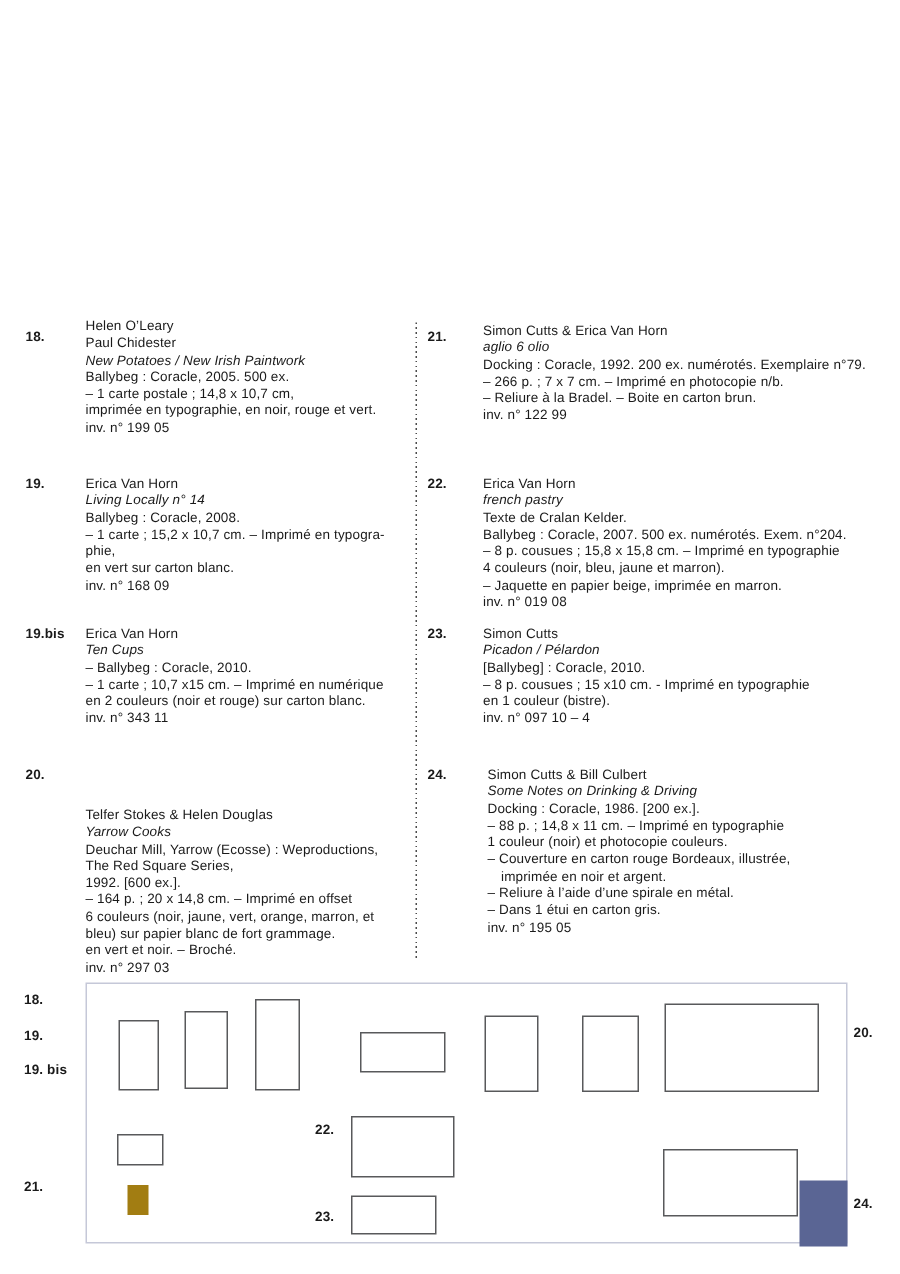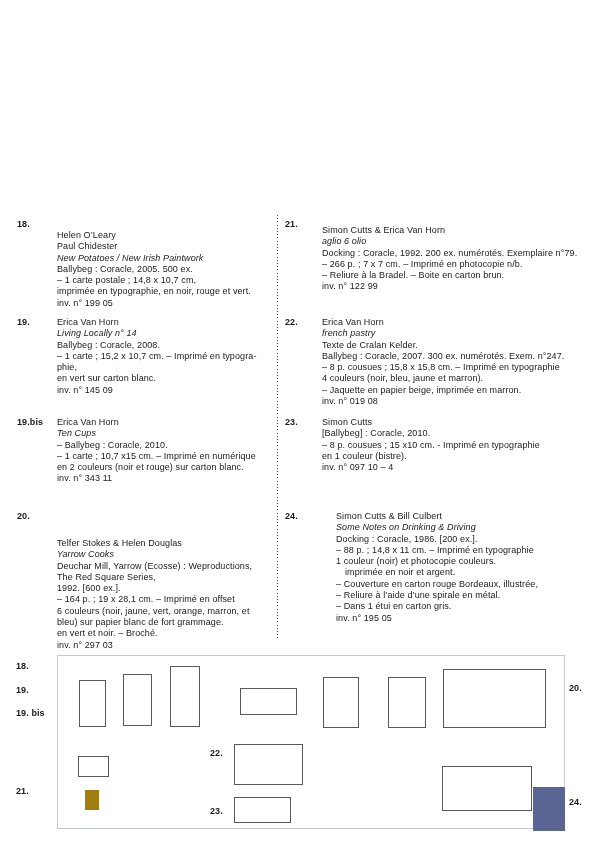--- a/index.html
+++ b/index.html
@@ -16,98 +16,99 @@
   .book-rect{position:absolute;box-sizing:border-box;border:1px solid #58595b;background:#ffffff;}
   .book-rect.filled{border:none;}
   .diagram-label{position:absolute;font-size:9px;line-height:10px;letter-spacing:.1px;white-space:nowrap;font-weight:600;}
 </style>
 </head>
 <body>
 
 <div class="page">
   <div>
       <div class="entry-num" style="left: 17px; top: 219px;">18.</div>
-      <div class="entry-text" style="left: 57px; top: 230px;">
+      <div class="entry-text" style="left: 57px; top: 212px;">
         <div class="line">Helen O’Leary</div>
         <div class="line">Paul Chidester</div>
         <div class="line italic">New Potatoes / New Irish Paintwork</div>
         <div class="line">Ballybeg : Coracle, 2005. 500 ex.</div>
         <div class="line">– 1 carte postale ; 14,8 x 10,7 cm,</div>
         <div class="line">imprimée en typographie, en noir, rouge et vert.</div>
         <div class="line">inv. n° 199 05</div>
       </div>
       <div class="entry-num" style="left: 17px; top: 317px;">19.</div>
       <div class="entry-text" style="left: 57px; top: 317px;">
         <div class="line">Erica Van Horn</div>
         <div class="line italic">Living Locally n° 14</div>
         <div class="line">Ballybeg : Coracle, 2008.</div>
         <div class="line">– 1 carte ; 15,2 x 10,7 cm. – Imprimé en typogra-</div>
         <div class="line">phie,</div>
         <div class="line">en vert sur carton blanc.</div>
-        <div class="line">inv. n° 145 09</div>
+        <div class="line">inv. n° 168 09</div>
       </div>
       <div class="entry-num" style="left: 17px; top: 417px;">19.bis</div>
       <div class="entry-text" style="left: 57px; top: 417px;">
         <div class="line">Erica Van Horn</div>
         <div class="line italic">Ten Cups</div>
         <div class="line">– Ballybeg : Coracle, 2010.</div>
         <div class="line">– 1 carte ; 10,7 x15 cm. – Imprimé en numérique</div>
         <div class="line">en 2 couleurs (noir et rouge) sur carton blanc.</div>
         <div class="line">inv. n° 343 11</div>
       </div>
       <div class="entry-num" style="left: 17px; top: 511px;">20.</div>
       <div class="entry-text" style="left: 57px; top: 538px;">
         <div class="line">Telfer Stokes &amp; Helen Douglas</div>
         <div class="line italic">Yarrow Cooks</div>
         <div class="line">Deuchar Mill, Yarrow (Ecosse) : Weproductions,</div>
         <div class="line">The Red Square Series,</div>
         <div class="line">1992. [600 ex.].</div>
-        <div class="line">– 164 p. ; 19 x 28,1 cm. – Imprimé en offset</div>
+        <div class="line">– 164 p. ; 20 x 14,8 cm. – Imprimé en offset</div>
         <div class="line">6 couleurs (noir, jaune, vert, orange, marron, et</div>
         <div class="line">bleu) sur papier blanc de fort grammage.</div>
         <div class="line">en vert et noir. – Broché.</div>
         <div class="line">inv. n° 297 03</div>
       </div>
       <div class="entry-num" style="left: 285px; top: 219px;">21.</div>
-      <div class="entry-text" style="left: 322px; top: 225px;">
+      <div class="entry-text" style="left: 322px; top: 215px;">
         <div class="line">Simon Cutts &amp; Erica Van Horn</div>
         <div class="line italic">aglio 6 olio</div>
         <div class="line">Docking : Coracle, 1992. 200 ex. numérotés. Exemplaire n°79.</div>
         <div class="line">– 266 p. ; 7 x 7 cm. – Imprimé en photocopie n/b.</div>
         <div class="line">– Reliure à la Bradel. – Boite en carton brun.</div>
         <div class="line">inv. n° 122 99</div>
       </div>
       <div class="entry-num" style="left: 285px; top: 317px;">22.</div>
       <div class="entry-text" style="left: 322px; top: 317px;">
         <div class="line">Erica Van Horn</div>
         <div class="line italic">french pastry</div>
         <div class="line">Texte de Cralan Kelder.</div>
-        <div class="line">Ballybeg : Coracle, 2007. 300 ex. numérotés. Exem. n°247.</div>
+        <div class="line">Ballybeg : Coracle, 2007. 500 ex. numérotés. Exem. n°204.</div>
         <div class="line">– 8 p. cousues ; 15,8 x 15,8 cm. – Imprimé en typographie</div>
         <div class="line">4 couleurs (noir, bleu, jaune et marron).</div>
         <div class="line">– Jaquette en papier beige, imprimée en marron.</div>
         <div class="line">inv. n° 019 08</div>
       </div>
       <div class="entry-num" style="left: 285px; top: 417px;">23.</div>
       <div class="entry-text" style="left: 322px; top: 417px;">
         <div class="line">Simon Cutts</div>
+        <div class="line italic">Picadon / Pélardon</div>
         <div class="line">[Ballybeg] : Coracle, 2010.</div>
         <div class="line">– 8 p. cousues ; 15 x10 cm. - Imprimé en typographie</div>
         <div class="line">en 1 couleur (bistre).</div>
         <div class="line">inv. n° 097 10 – 4</div>
       </div>
       <div class="entry-num" style="left: 285px; top: 511px;">24.</div>
-      <div class="entry-text" style="left: 336px; top: 511px;">
+      <div class="entry-text" style="left: 325px; top: 511px;">
         <div class="line">Simon Cutts &amp; Bill Culbert</div>
         <div class="line italic">Some Notes on Drinking &amp; Driving</div>
         <div class="line">Docking : Coracle, 1986. [200 ex.].</div>
         <div class="line">– 88 p. ; 14,8 x 11 cm. – Imprimé en typographie</div>
         <div class="line">1 couleur (noir) et photocopie couleurs.</div>
+        <div class="line">– Couverture en carton rouge Bordeaux, illustrée,</div>
         <div class="line ind">imprimée en noir et argent.</div>
-        <div class="line">– Couverture en carton rouge Bordeaux, illustrée,</div>
         <div class="line">– Reliure à l’aide d’une spirale en métal.</div>
         <div class="line">– Dans 1 étui en carton gris.</div>
         <div class="line">inv. n° 195 05</div>
       </div>
     </div>
   <div class="col-separator"></div>
   <div>
     <div class="diagram-box" style="left: 57px; top: 655px; width: 508px; height: 174px; border-color: rgb(197, 200, 216);"></div>
   <div class="book-rect" style="left: 79px; top: 680px; width: 27px; height: 47px; border-color: rgb(88, 89, 91);"></div>
       <div class="book-rect" style="left: 123px; top: 674px; width: 29px; height: 52px; border-color: rgb(88, 89, 91);"></div>

